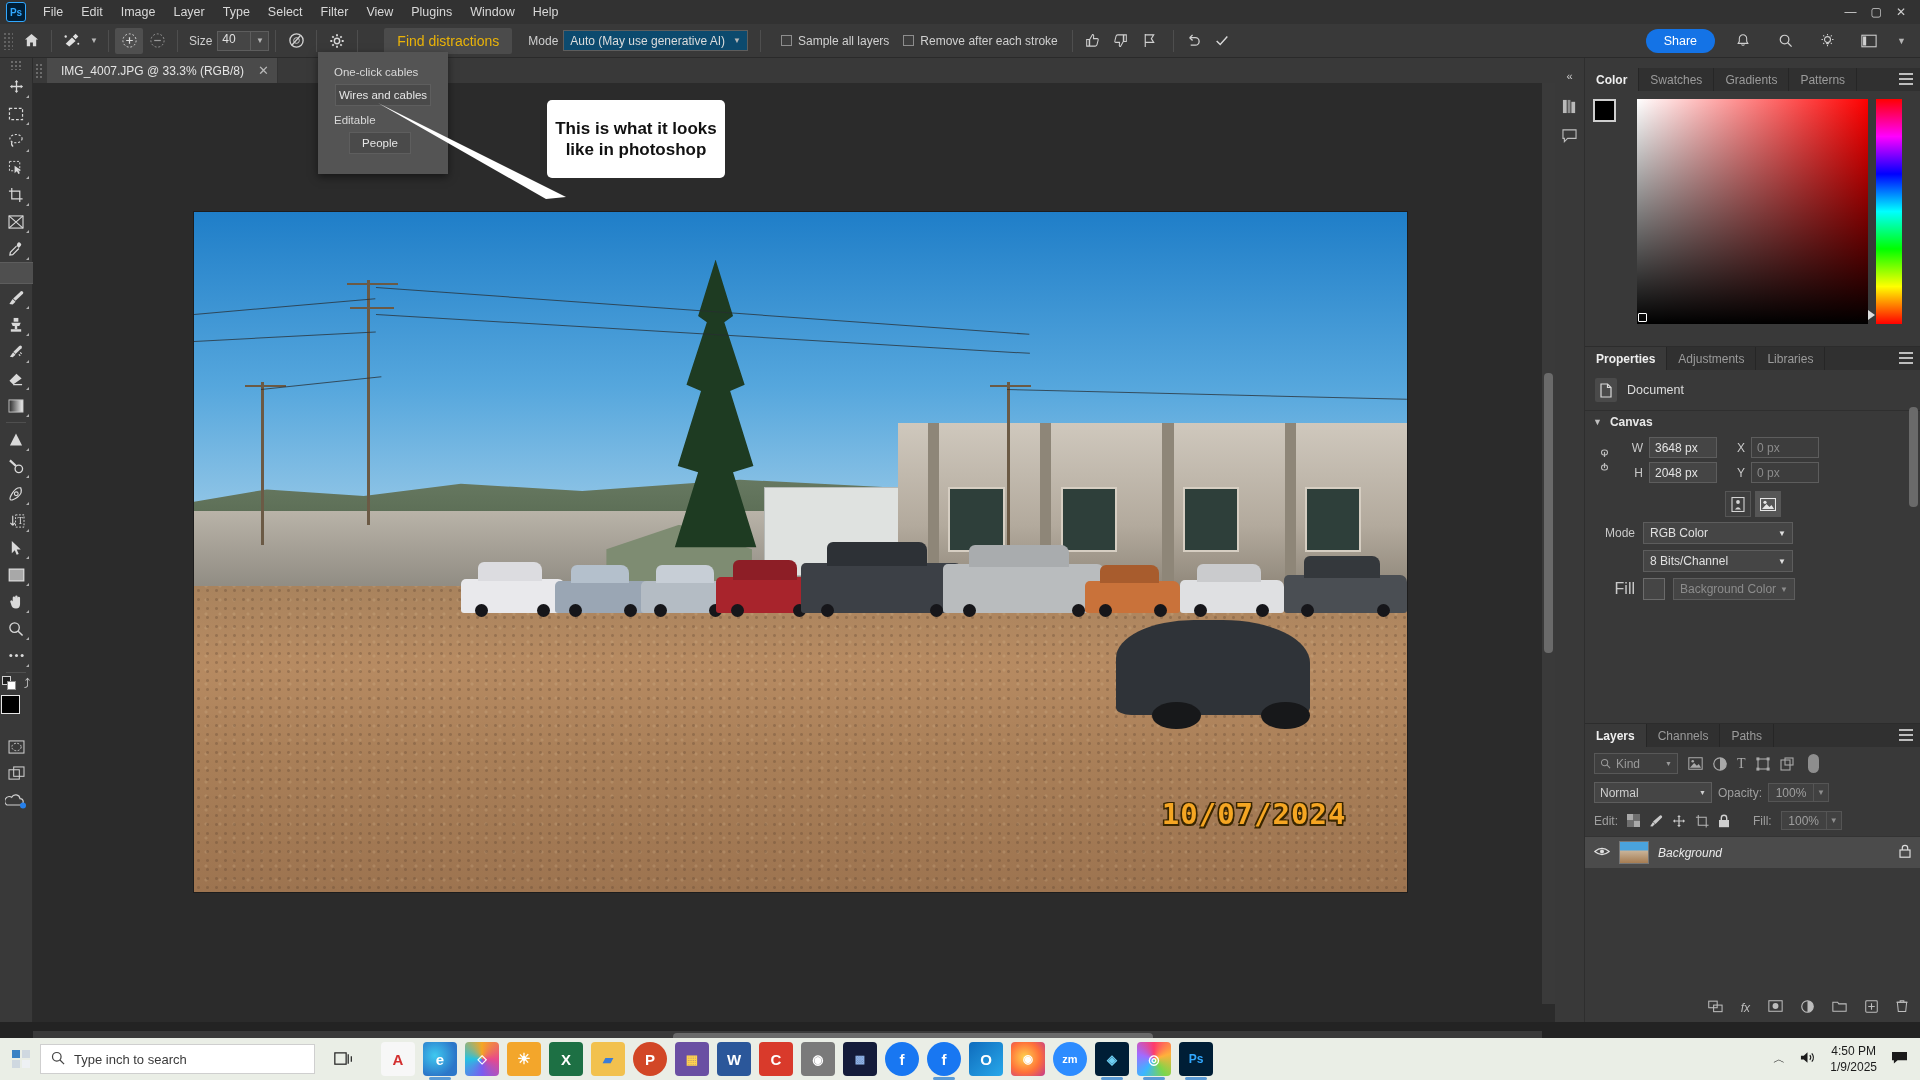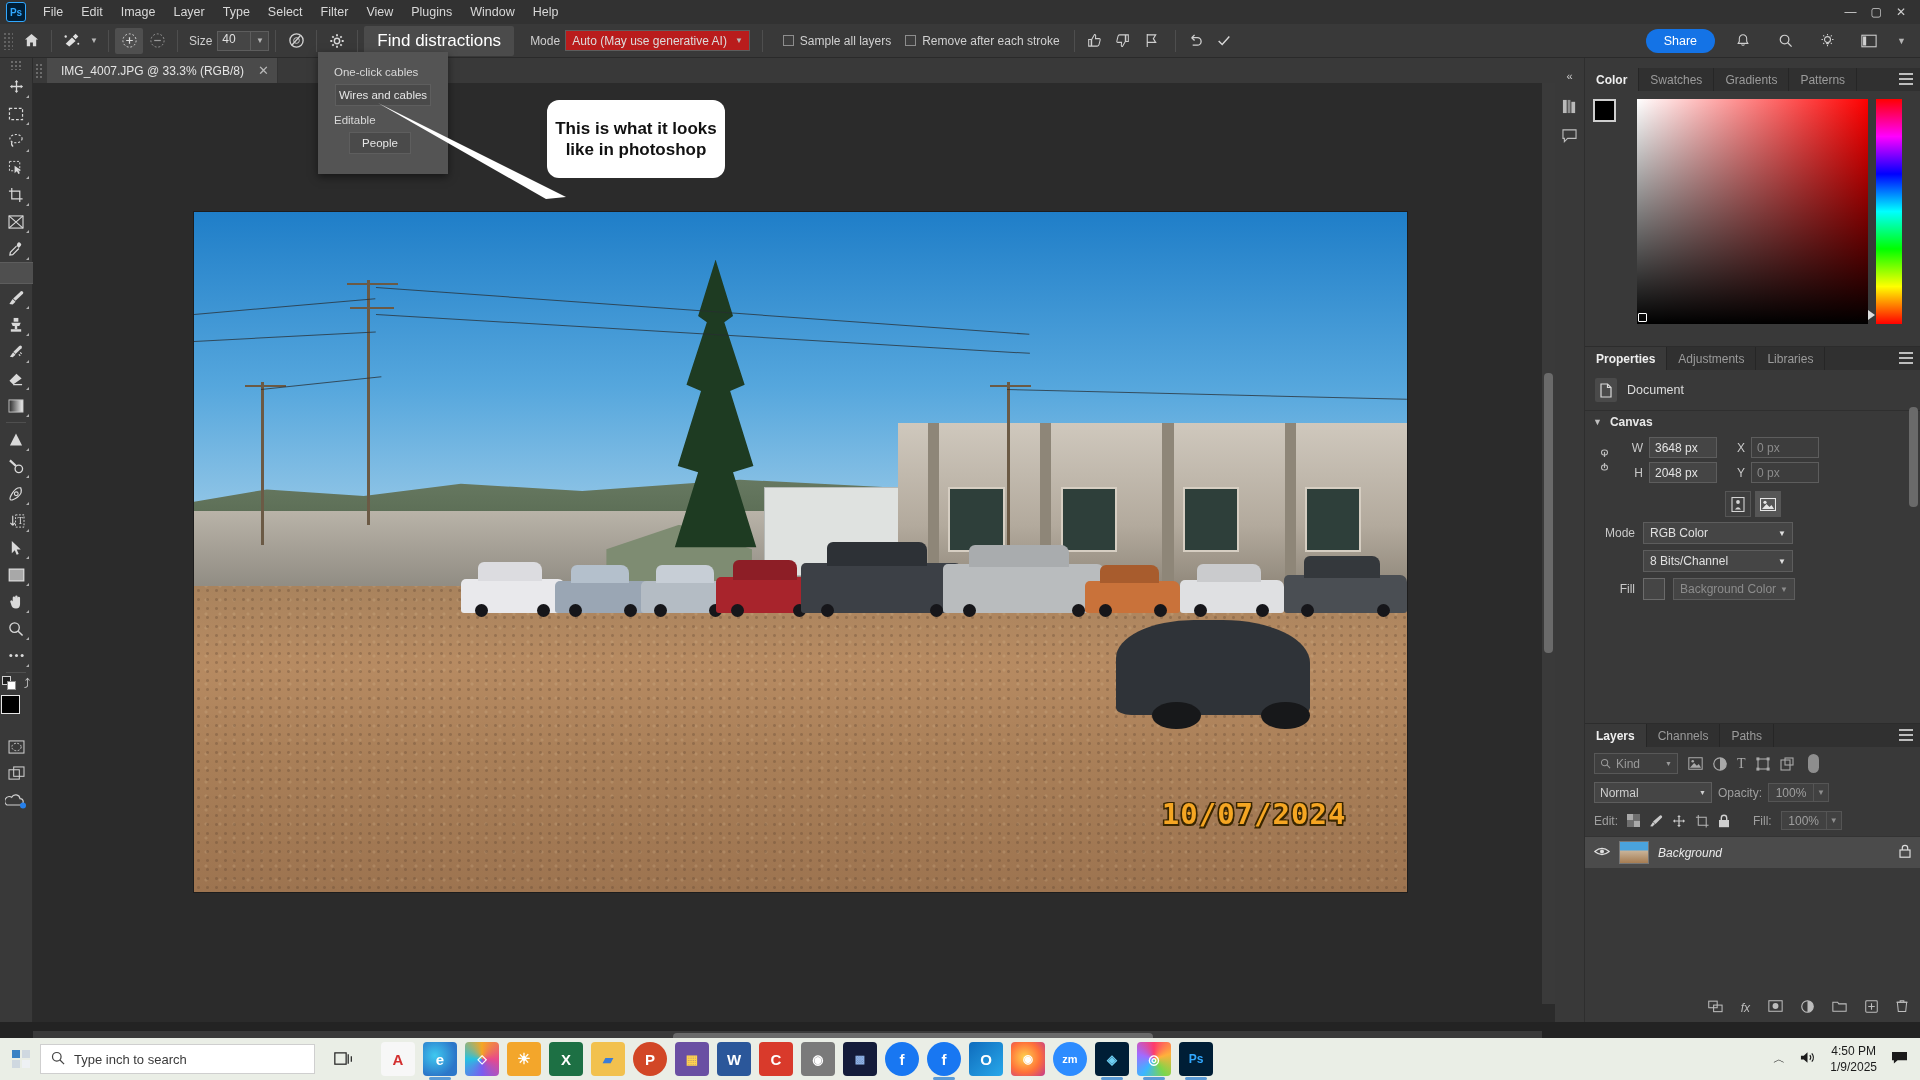--- a/index.html
+++ b/index.html
@@ -46,25 +46,25 @@
     width:34px;height:20px;background:#454545;border:1px solid #5d5d5d;
     color:#e0e0e0; font-size:12px; text-align:left; padding-left:4px;
     font-family:"Liberation Sans",sans-serif;
   }
   .ob-caret {
     width:18px;height:20px;background:#454545;border:1px solid #5d5d5d;
     border-left:none; display:flex;align-items:center;justify-content:center;
     color:#b5b5b5; font-size:8px;
   }
   .find-distractions {
-    background:#4b4b4b; color:#ffffff; font-size:17px;
-    padding:5px 13px; border-radius:2px; margin-left:0; cursor:default;
+    background:#4b4b4b; color:#eab308; font-size:14px;
+    padding:5px 13px; border-radius:2px; margin-left:20px; cursor:default;
   }
   .mode-select {
-    height:21px; background:#b91c1c; border:1px solid #5d5d5d;
+    height:21px; background:#0c4a6e; border:1px solid #5d5d5d;
     color:#dcdcdc; font-size:12px; display:flex; align-items:center;
     padding:0 6px; min-width:130px; justify-content:space-between;
   }
   .chk { display:flex; align-items:center; gap:6px; margin-left:14px; }
   .chk .box { width:11px;height:11px;border:1px solid #8d8d8d; background:#3d3d3d; }
   .chk span { font-size:12px; color:#d0d0d0; }
 
   
   .fd-popup {
     position:absolute; top:52px; left:318px; width:130px; height:122px;
@@ -75,21 +75,21 @@
   .fd-chip {
     margin:0 auto 4px auto; display:block; width:96px; text-align:center;
     background:#4a4a4a; border:1px solid #5e5e5e; color:#e6e6e6;
     font-size:11.5px; padding:4px 0; cursor:default;
   }
   .fd-chip.narrow { width:62px; margin-left:31px; }
 
   
   .callout {
     position:absolute; left:547px; top:100px; width:178px; height:78px;
-    background:#ffffff; border-radius:12px; z-index:45;
+    background:#ffffff; border-radius:5px; z-index:45;
     display:flex; align-items:center; justify-content:center;
     color:#111; font-weight:bold; font-size:17px; line-height:1.25;
     text-align:center; padding:4px 8px;
   }
   .callout-tail { position:absolute; left:370px; top:95px; width:220px; height:110px; z-index:44; }
 
   
   .toolbar {
     position:absolute; top:58px; left:0; width:33px; bottom:58px;
     background:#393939; border-right:1px solid #2c2c2c;
@@ -886,21 +886,21 @@
           </div>
         </div>
         <div class="selrow">
           <span style="width:40px;"></span>
           <div class="sel">
             <span>8 Bits/Channel</span>
             <span style="font-size:8px;">▼</span>
           </div>
         </div>
         <div class="selrow" style="padding-bottom:9px;">
-          <span style="width:40px;text-align:right;font-size:12px;color:#c9c9c9;">Fill</span>
+          <span style="width:40px;text-align:right;font-size:16px;color:#c9c9c9;">Fill</span>
           <div class="fillsw"></div>
           <div class="sel dim" style="width:122px;">
             <span>Background Color</span>
             <span style="font-size:8px;">▼</span>
           </div>
         </div>
         <div class="props-scroll">
             <div class="thumb"></div>
           </div>
       </div>

